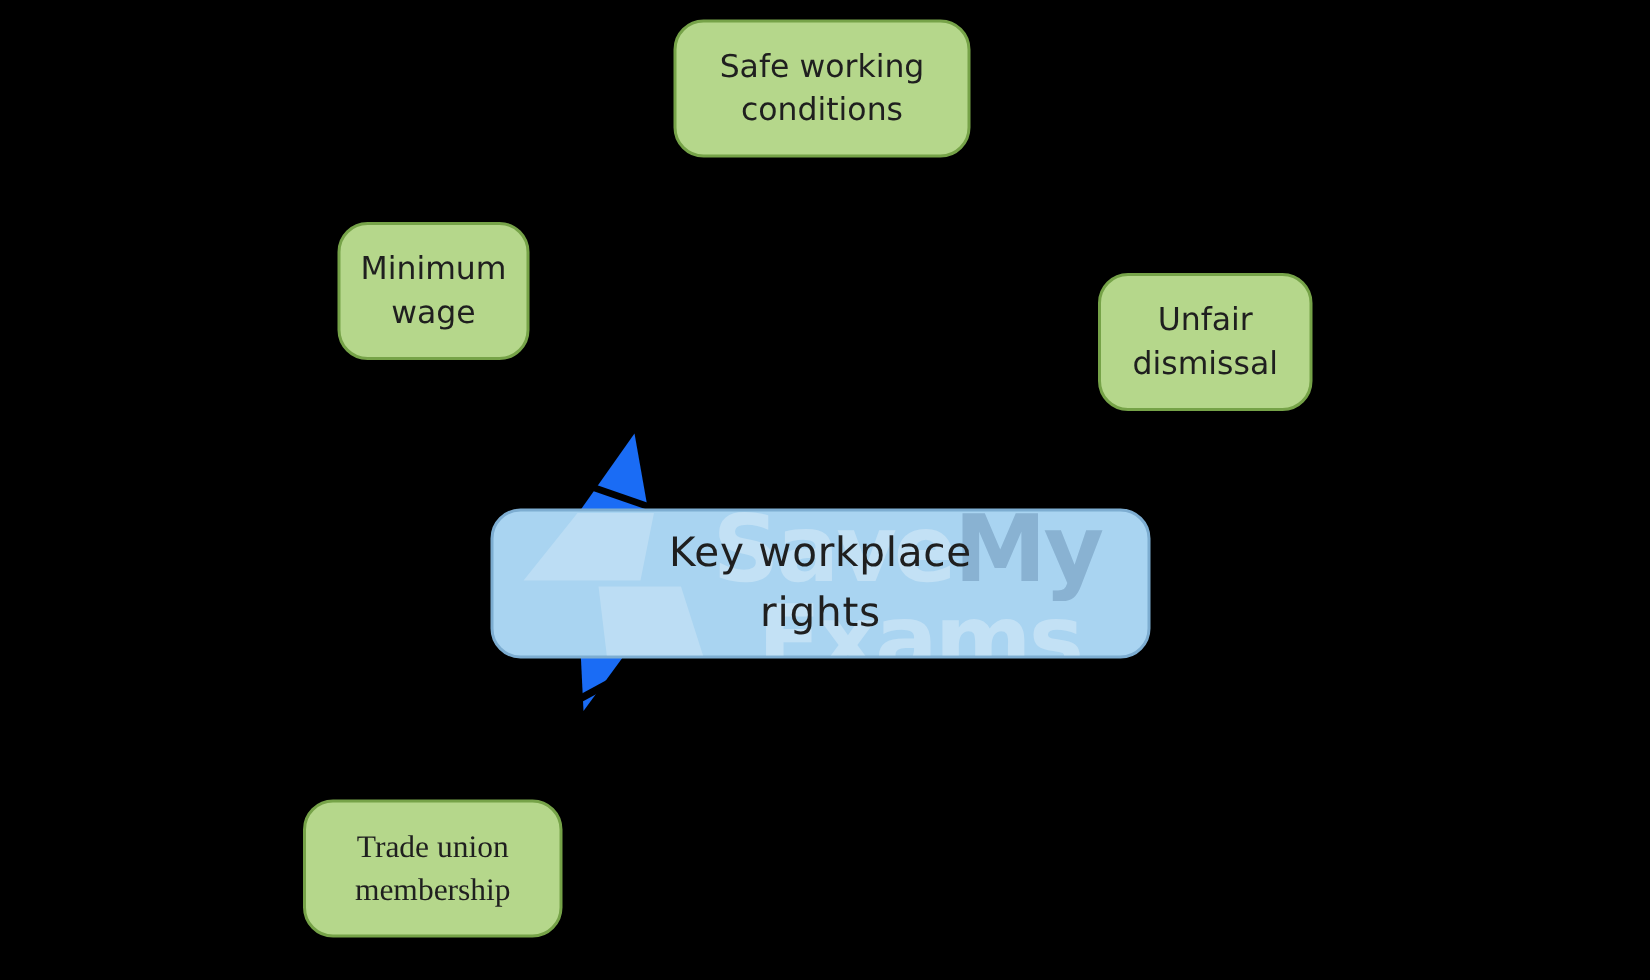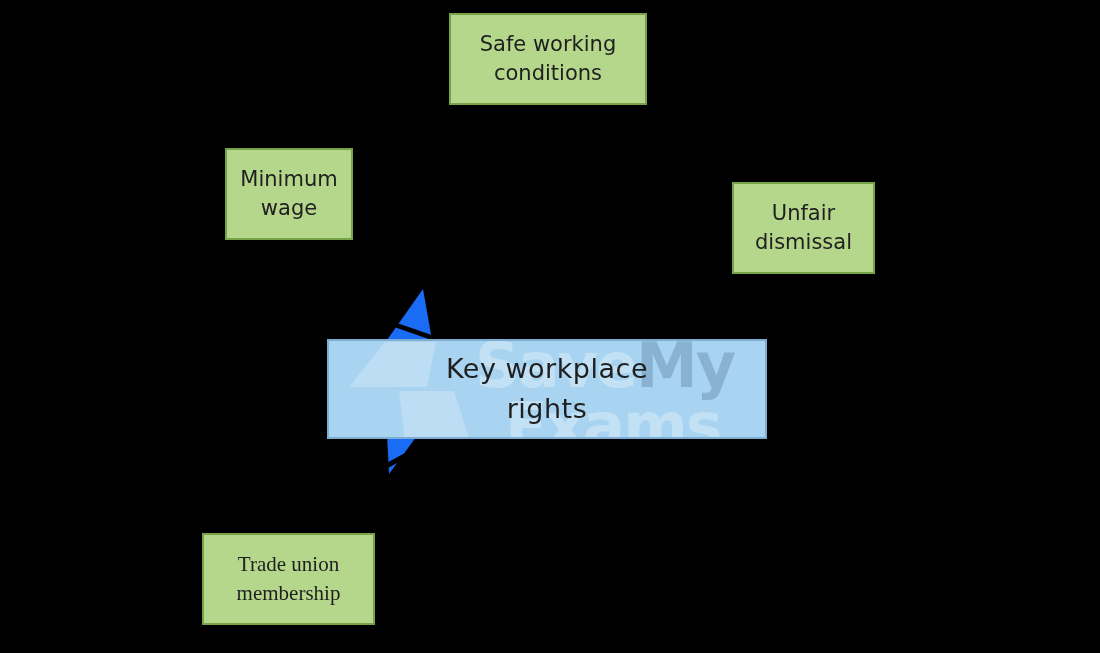--- a/index.html
+++ b/index.html
@@ -43,21 +43,21 @@
     font-size:27px;
     line-height:40px;
     letter-spacing:0.5px;
   }
   .bolt-svg{
     position:absolute;
     left:375px;top:283px;
     width:70px;height:200px;
     z-index:1;
   }
-  .node{z-index:2;}
+  .node{z-index:2;border-radius:20px;}
   .watermark{
     position:absolute;
     inset:0;
     overflow:hidden;
     z-index:1;
     pointer-events:none;
   }
   .wm-shape-svg{
     position:absolute;left:0;top:0;width:440px;height:100px;
   }

